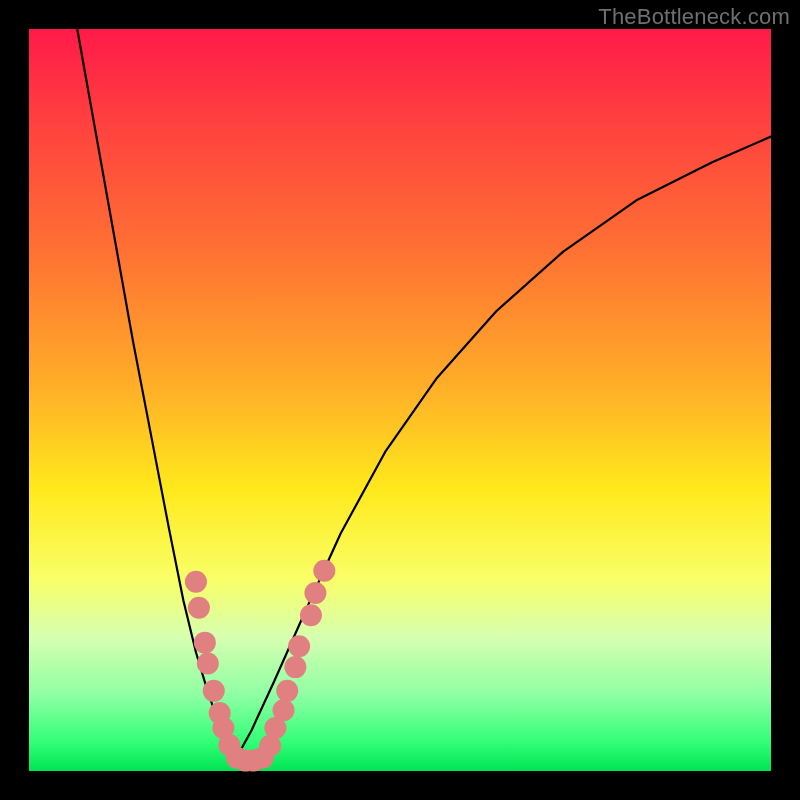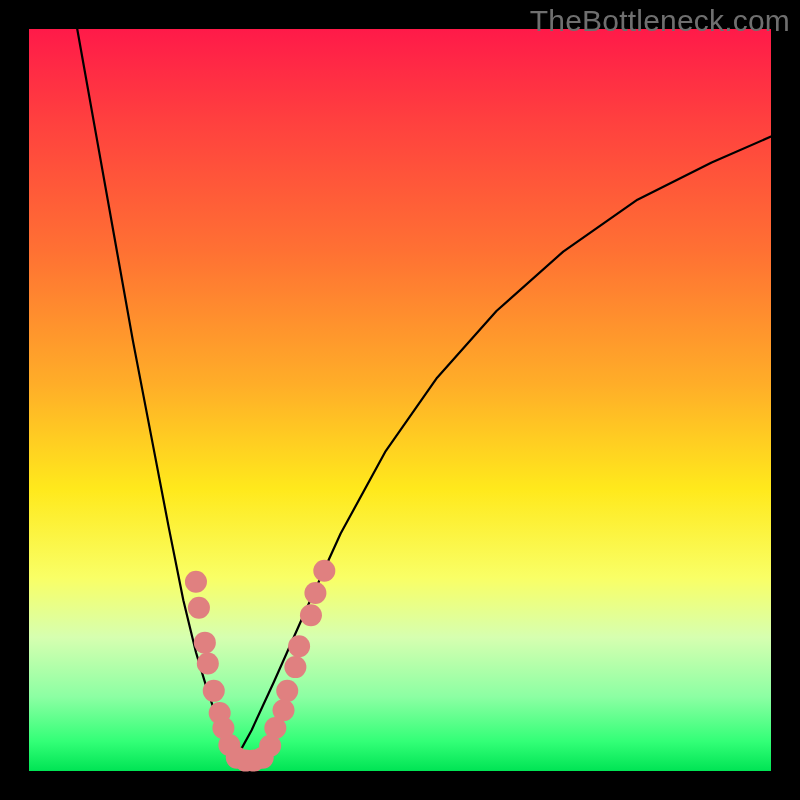--- a/index.html
+++ b/index.html
@@ -33,21 +33,21 @@
       #d6ffb0 82%,
       #8cffa3 90%,
       #33ff77 96%,
       #00e454 100%);
   }
   .watermark {
     position: absolute;
     top: 4px;
     right: 10px;
     color: #6f6f6f;
-    font-size: 30px;
+    font-size: 22px;
     letter-spacing: 0.2px;
     z-index: 5;
     user-select: none;
   }
   svg.curves {
     position: absolute;
     left: 0;
     top: 0;
     width: 742px;
     height: 742px;

